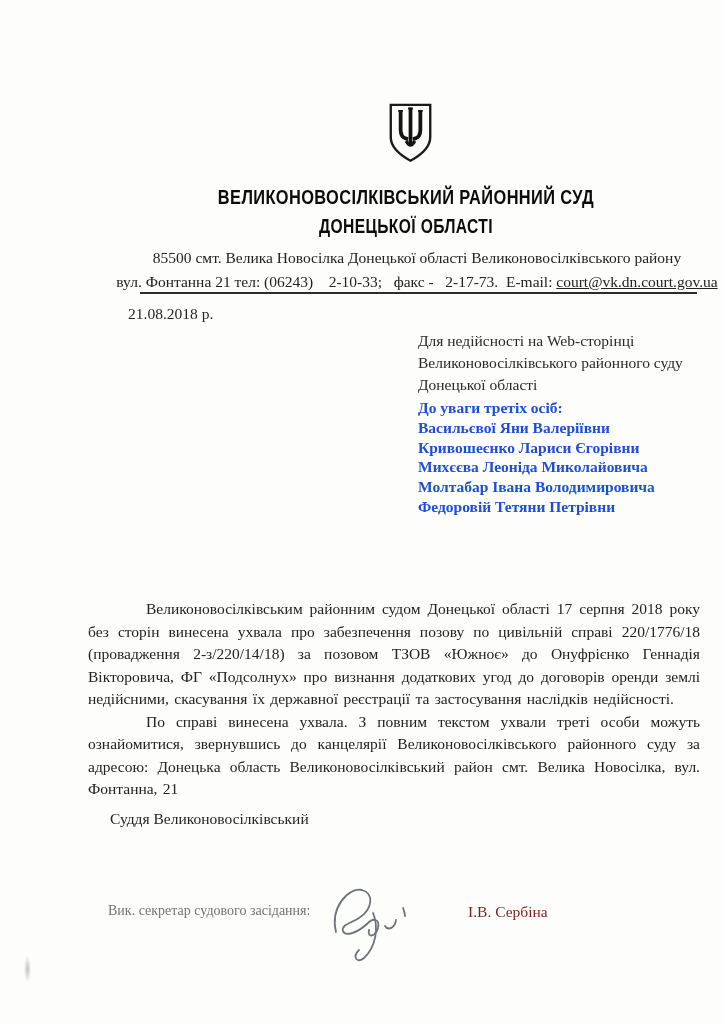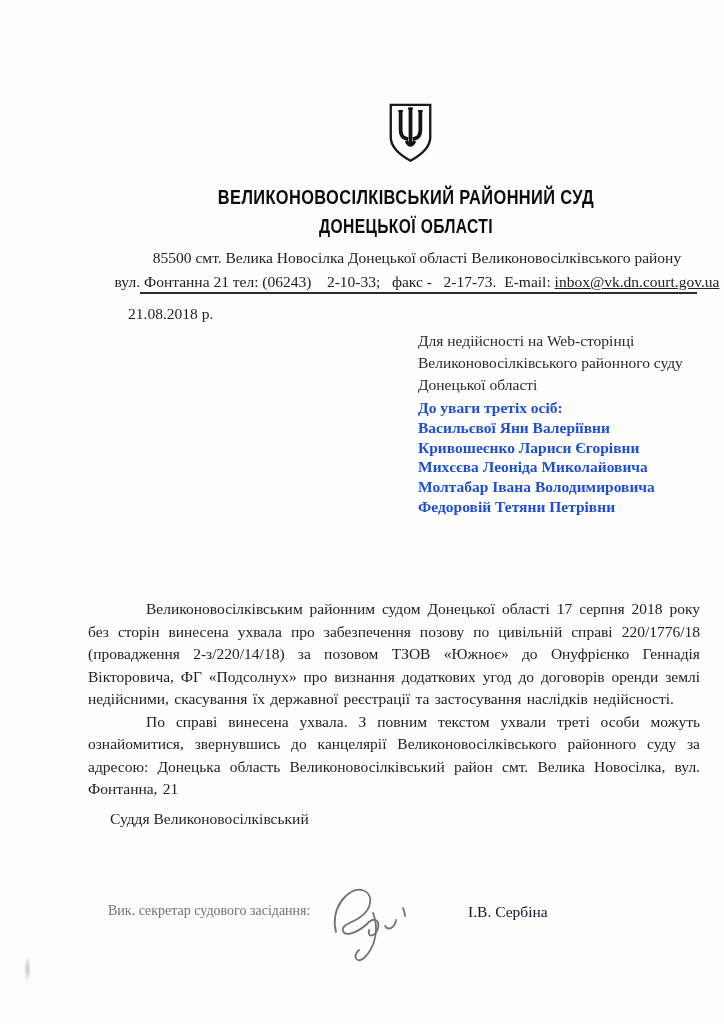--- a/index.html
+++ b/index.html
@@ -45,21 +45,21 @@
     font-size:15.5px;line-height:22.5px;text-align:justify;color:#222;
     word-spacing:1.5px;
     font-family:Liberation Serif, serif;
   }
   .body-text p{margin:0;text-indent:58px;}
   
   .judge{position:absolute;left:110px;top:808px;font-size:15.5px;line-height:21px;color:#252525;}
   .judge .pre{white-space:pre;}
   
   .secretary-label{position:absolute;left:108px;top:903px;font-size:14px;color:#737373;}
-  .secretary-name{position:absolute;left:468px;top:903px;font-size:15.5px;color:#0f172a;}
+  .secretary-name{position:absolute;left:468px;top:903px;font-size:15.5px;color:#7f1d1d;}
   .signature{position:absolute;left:322px;top:880px;width:104px;height:86px;}
   
   .artifact{
     position:absolute;left:24px;top:956px;width:7px;height:26px;
     background:radial-gradient(ellipse at center, rgba(120,120,120,.45) 0%, rgba(160,160,160,.15) 55%, rgba(255,255,255,0) 75%);
   }
 </style>
 </head>
 <body>
 
@@ -76,21 +76,21 @@
     <path d="M24 18 h10 M66 18 h10 M45 13 h10" stroke="#141414" stroke-width="4"></path>
   </svg>
 
   <div class="court-name">
     <div class="l1">ВЕЛИКОНОВОСІЛКІВСЬКИЙ РАЙОННИЙ СУД</div>
     <div class="l2">ДОНЕЦЬКОЇ ОБЛАСТІ</div>
   </div>
 
   <div class="address">
     <div class="line1">85500 смт. Велика Новосілка Донецької області Великоновосілківського району</div>
-    <div class="line2"><span>вул. Фонтанна 21 тел: (06243)    2-10-33;   факс -   2-17-73.  E-mail: </span><span class="email">inbox@vk.dn.court.gov.ua</span></div>
+    <div class="line2"><span>вул. Фонтанна 21 тел: (06243)    2-10-33;   факс -   2-17-73.  E-mail: </span><span class="email">court@vk.dn.court.gov.ua</span></div>
   </div>
   <div class="rule"></div>
 
   <div class="date">21.08.2018 р.</div>
 
   <div class="recipient">
     <div>Для недійсності на Web-сторінці</div>
     <div>Великоновосілківського районного суду</div>
     <div>Донецької області</div>
   </div>

